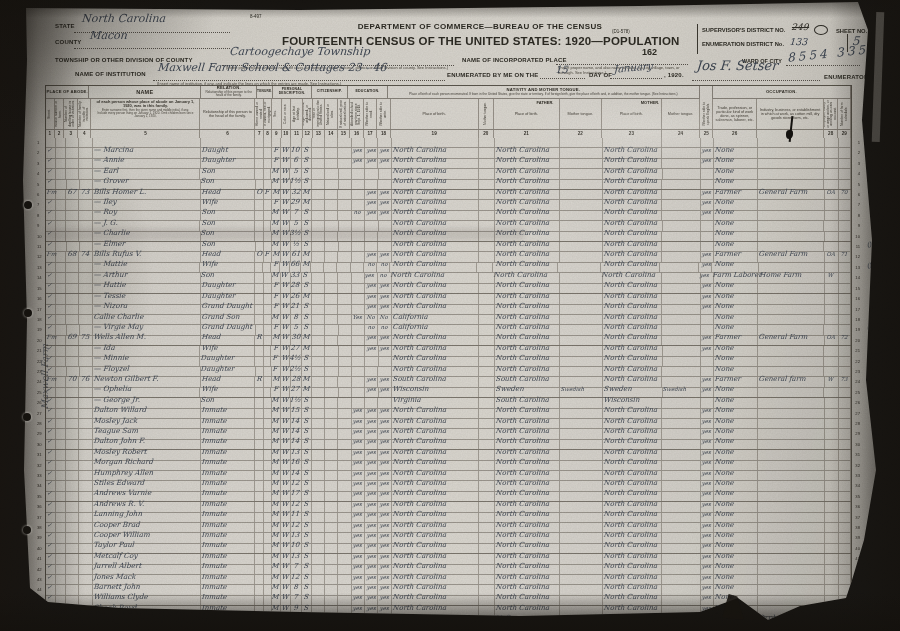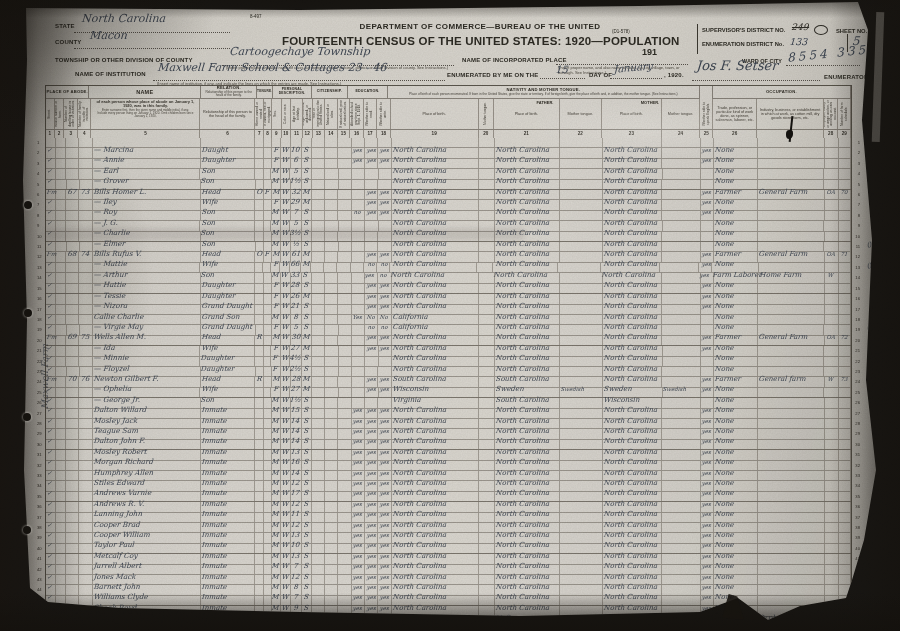--- a/index.html
+++ b/index.html
@@ -113,24 +113,24 @@
 
     <div>
       <span class="pr" id="f-formno">8-497</span>
       <span class="pr lab" id="f-state-label">STATE</span>
       <span class="hwrit" id="f-state-value">North Carolina</span>
       <div class="dotline" style="left:74px;top:31px;width:156px;"></div>
       <span class="pr lab" id="f-county-label">COUNTY</span>
       <span class="hwrit" id="f-county-value">Macon</span>
       <div class="dotline" style="left:74px;top:47px;width:156px;"></div>
 
-      <div class="pr" id="f-dept">DEPARTMENT OF COMMERCE—BUREAU OF THE UNITED</div>
+      <div class="pr" id="f-dept">DEPARTMENT OF COMMERCE—BUREAU OF THE CENSUS</div>
       <span class="pr" id="f-doccode">(D1-578)</span>
       <div class="pr" id="f-title">FOURTEENTH CENSUS OF THE UNITED STATES: 1920—POPULATION</div>
-      <span class="pr" id="f-191">191</span>
+      <span class="pr" id="f-191">162</span>
 
       <div class="vline" id="f-vline1"></div>
       <span class="pr" id="f-sup-label">SUPERVISOR'S DISTRICT NO.</span>
       <span class="hwrit" id="f-sup-val">249</span>
       <span id="f-sup-circle"></span>
       <span class="pr" id="f-sheet-label">SHEET NO.</span>
       <span class="pr" id="f-ed-label">ENUMERATION DISTRICT No.</span>
       <span class="hwrit" id="f-ed-val">133</span>
       <div class="vline" id="f-vline2"></div>
       <span class="hwrit" id="f-sheet-val">5</span>

